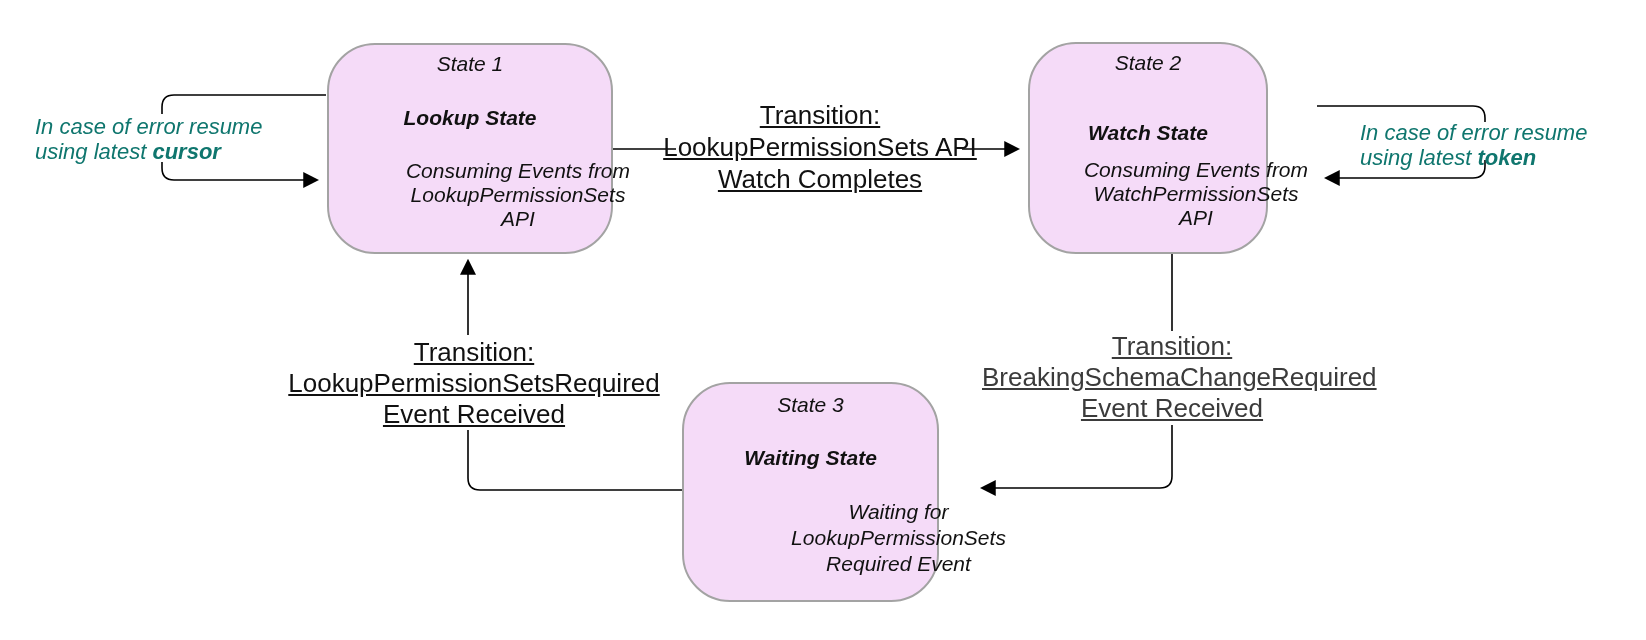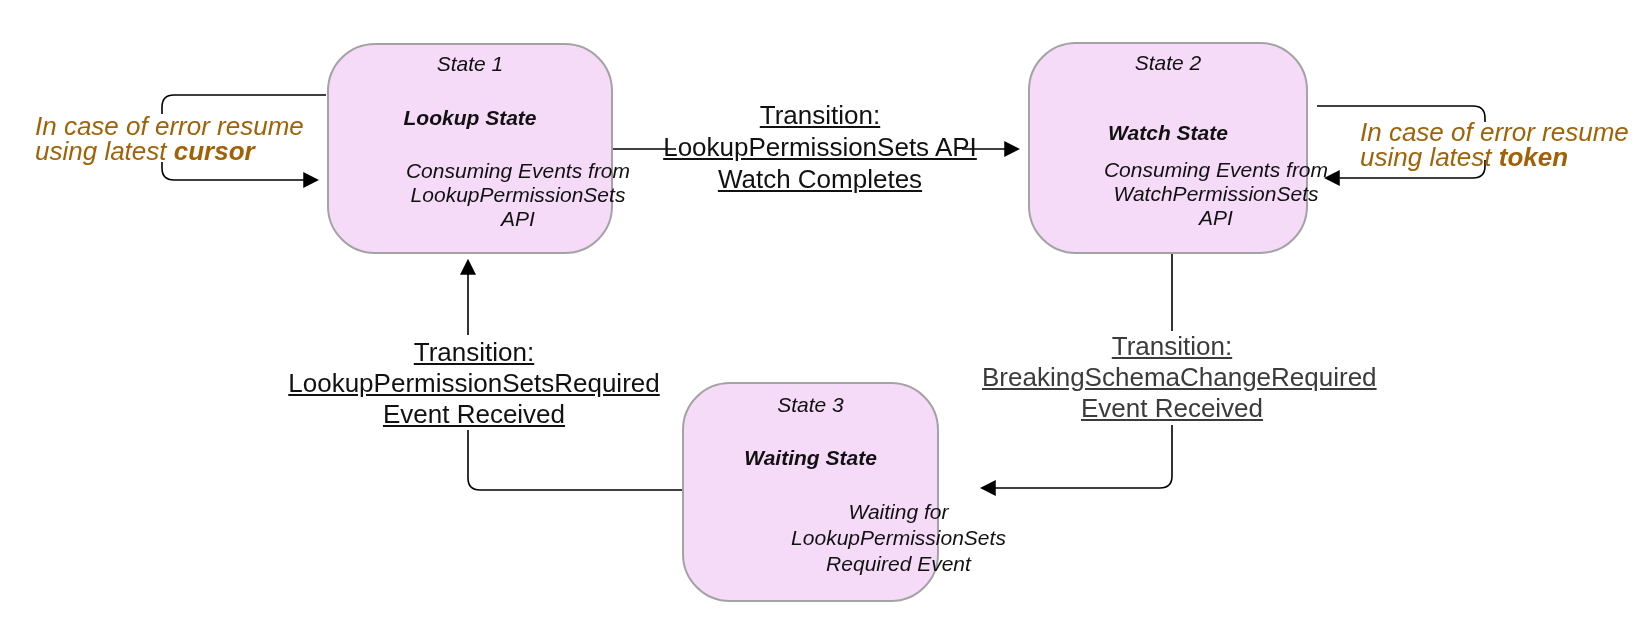--- a/index.html
+++ b/index.html
@@ -30,21 +30,21 @@
   .state-desc{
     position:absolute;left:0;width:100%;text-align:center;
     font-style:italic;font-size:21px;line-height:24px;margin-left:48px;
   }
   .t-label{
     position:absolute;text-align:center;
     font-size:26px;line-height:32px;color:#111;text-decoration:underline;
   }
   .loop-label{
     position:absolute;text-align:left;
-    font-style:italic;font-size:26px;line-height:25px;color:#a16207;
+    font-style:italic;font-size:22px;line-height:25px;color:#0f766e;
     white-space:nowrap;
   }
 </style>
 </head>
 <body>
 
 <div class="canvas">
 
   <svg class="arrow-layer" width="1646" height="640" viewBox="0 0 1646 640" xmlns="http://www.w3.org/2000/svg">
     <defs>
@@ -82,21 +82,21 @@
   <div class="state-node" style="left:327px;top:43px;width:286px;height:211px;">
     <div class="state-title" style="top:7px;">State 1</div>
     <div class="state-name" style="top:61px;">Lookup State</div>
     <div class="state-desc" style="top:114px;">
       <div>Consuming Events from</div>
       <div>LookupPermissionSets</div>
       <div>API</div>
     </div>
   </div>
 
-  <div class="state-node" style="left:1028px;top:42px;width:280px;height:212px;">
+  <div class="state-node" style="left:1028px;top:42px;width:240px;height:212px;">
     <div class="state-title" style="top:7px;">State 2</div>
     <div class="state-name" style="top:77px;">Watch State</div>
     <div class="state-desc" style="top:114px;">
       <div>Consuming Events from</div>
       <div>WatchPermissionSets</div>
       <div>API</div>
     </div>
   </div>
 
   <div class="state-node" style="left:682px;top:382px;width:257px;height:220px;">

